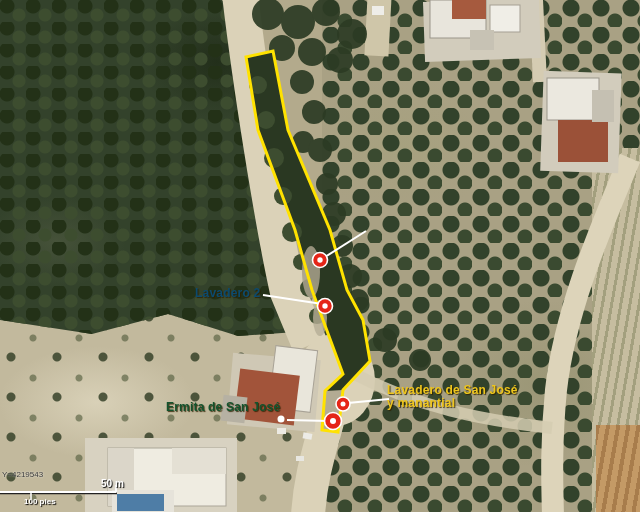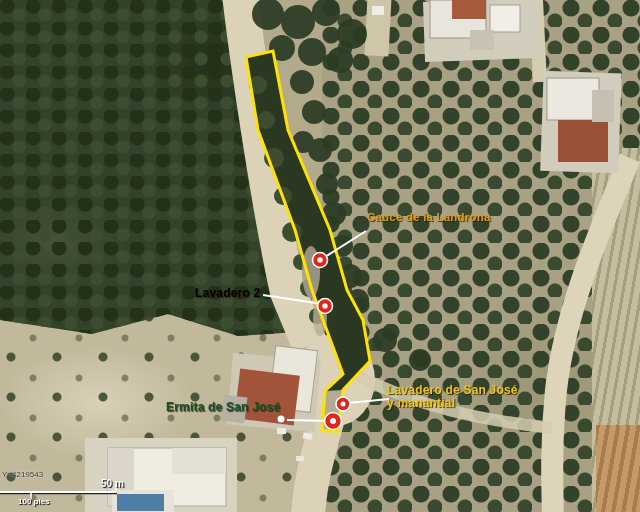--- a/index.html
+++ b/index.html
@@ -32,27 +32,27 @@
       radial-gradient(circle 8px at 7px 6px, #233117 0 7px, rgba(0,0,0,0) 8px),
       radial-gradient(circle 7px at 19px 15px, #3d4d2f 0 6px, rgba(0,0,0,0) 7px),
       radial-gradient(ellipse 110px 80px at 70% 18%, rgba(18,28,10,.5), rgba(0,0,0,0) 70%),
       radial-gradient(ellipse 100px 65px at 18% 70%, rgba(125,130,100,.25), rgba(0,0,0,0) 70%);
     background-size:26px 22px,26px 22px,auto,auto;
     clip-path:polygon(0 0,222px 0,230px 10px,258px 128px,292px 296px,296px 332px,238px 336px,168px 314px,92px 334px,0 320px);}
   svg.overlay{position:absolute;left:0;top:0;}
   .map-label{position:absolute;font-weight:bold;font-size:12px;line-height:13px;
     letter-spacing:.2px;white-space:nowrap;text-shadow:1px 1px 1px rgba(45,32,0,.85);z-index:5;}
   .lbl-cauce{left:367px;top:211px;font-size:11.5px;color:#e09c14;}
-  .lbl-lav2{left:195px;top:287px;color:#000000;}
+  .lbl-lav2{left:195px;top:287px;color:#0c4a6e;}
   .lbl-ermita{left:166px;top:401px;color:#14532d;}
   .lbl-lavsj{left:387px;top:384px;color:#eec51c;}
   .scale-text{position:absolute;color:#fff;font-weight:bold;
     text-shadow:1px 1px 1px #000;z-index:5;}
   .scale-50{left:101px;top:478px;font-size:10px;}
-  .scale-100{left:18px;top:497px;font-size:8px;}
+  .scale-100{left:24px;top:497px;font-size:8px;}
   .coord{position:absolute;left:2px;top:470px;font-size:8px;font-weight:normal;color:#3c3c3c;
     text-shadow:0 0 2px rgba(255,255,255,.8);z-index:5;}
 </style>
 </head>
 <body>
 
 <div class="stage">
 
   <div class="layer grove"></div>
   <div class="layer fields"></div>
@@ -166,21 +166,20 @@
 
     <g>
       <line x1="0" y1="493.5" x2="117" y2="493.5" stroke="#222" stroke-width="1.5"></line>
       <line x1="0" y1="492" x2="116" y2="492" stroke="#ffffff" stroke-width="1.8"></line>
       <line x1="116" y1="485" x2="116" y2="492" stroke="#ffffff" stroke-width="1.8"></line>
       <line x1="31" y1="493" x2="31" y2="499" stroke="#ffffff" stroke-width="1.5"></line>
     </g>
   </svg>
 
   <div class="map-label lbl-cauce">
-    <div>Cauce de la Landrona</div>
   </div>
   <div class="map-label lbl-lav2">Lavadero 2</div>
   <div class="map-label lbl-ermita">Ermita de San José</div>
   <div class="map-label lbl-lavsj">
     <div>Lavadero de San José</div>
     <div>y manantial</div>
   </div>
 
   <div class="coord">Y=4219543</div>
   <div class="scale-text scale-50">50 m</div>

